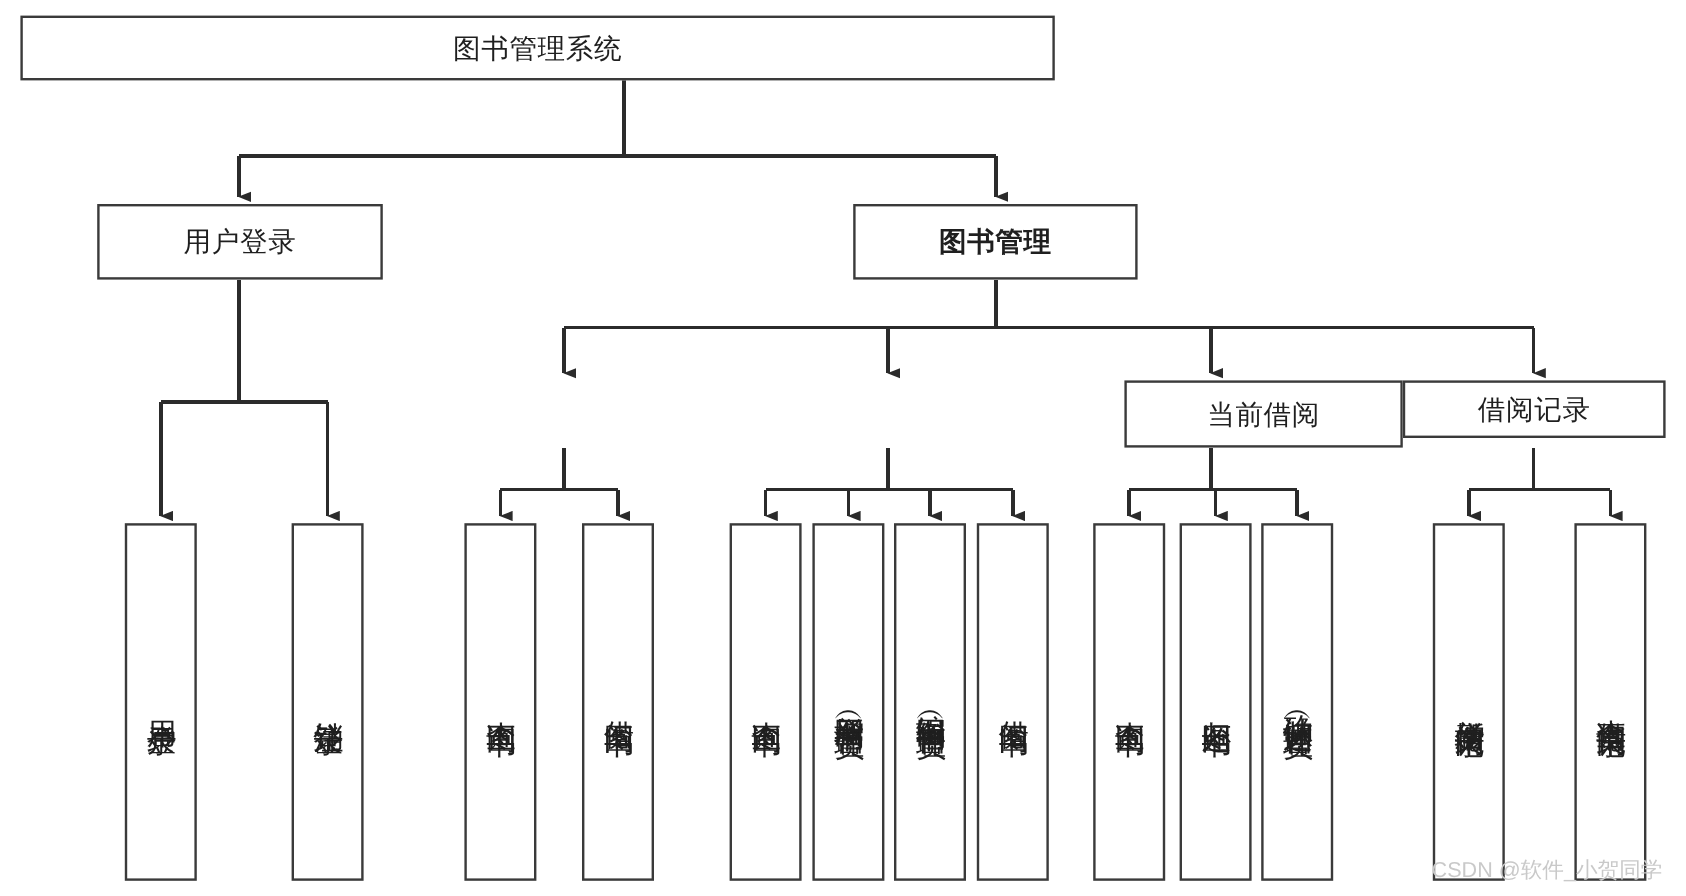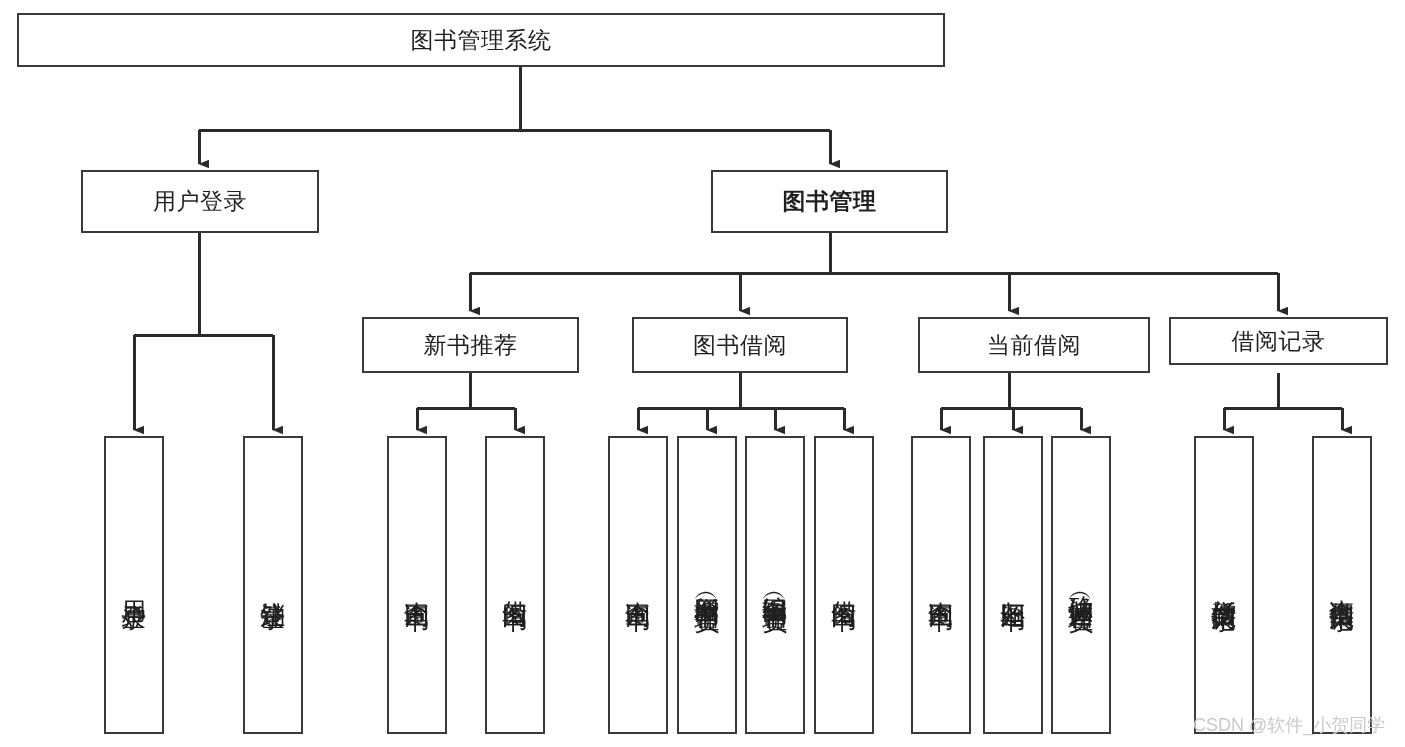--- a/index.html
+++ b/index.html
@@ -112,38 +112,32 @@
       <path d="M 1013 408 L 1013 430" marker-end="url(#arrowhead)"></path>
       <path d="M 1081 408 L 1081 430" marker-end="url(#arrowhead)"></path>
 
       <path d="M 1278 373 L 1278 408"></path>
       <path d="M 1224 408 L 1342 408"></path>
       <path d="M 1224 408 L 1224 430" marker-end="url(#arrowhead)"></path>
       <path d="M 1342 408 L 1342 430" marker-end="url(#arrowhead)"></path>
     </g>
   </svg>
 
-  <div class="node-box" style="left: 17px; top: 13px; width: 928px; height: 54px;">
+  <div class="node-box" style="left: 17px; top: 13px; width: 862px; height: 54px;">
     <span class="node-label">图书管理系统</span>
   </div>
 
   <div class="node-box" style="left: 81px; top: 170px; width: 238px; height: 63px;">
     <span class="node-label">用户登录</span>
   </div>
   <div class="node-box" style="left: 711px; top: 170px; width: 237px; height: 63px; font-weight: bold;">
     <span class="node-label">图书管理</span>
   </div>
 
-  <div class="node-box" style="left: 362px; top: 317px; width: 217px; height: 56px;">
-    <span class="node-label">新书推荐</span>
-  </div>
-  <div class="node-box" style="left: 632px; top: 317px; width: 216px; height: 56px;">
-    <span class="node-label">图书借阅</span>
-  </div>
-  <div class="node-box" style="left: 918px; top: 317px; width: 232px; height: 56px;">
+  <div class="node-box" style="left: 937px; top: 317px; width: 232px; height: 56px;">
     <span class="node-label">当前借阅</span>
   </div>
   <div class="node-box" style="left: 1169px; top: 317px; width: 219px; height: 48px;">
     <span class="node-label">借阅记录</span>
   </div>
 
   <div class="node-box vertical" style="left: 104px; top: 436px; width: 60px; height: 298px;">
     <span class="node-label">用户登录</span>
   </div>
   <div class="node-box vertical" style="left: 243px; top: 436px; width: 60px; height: 298px;">

